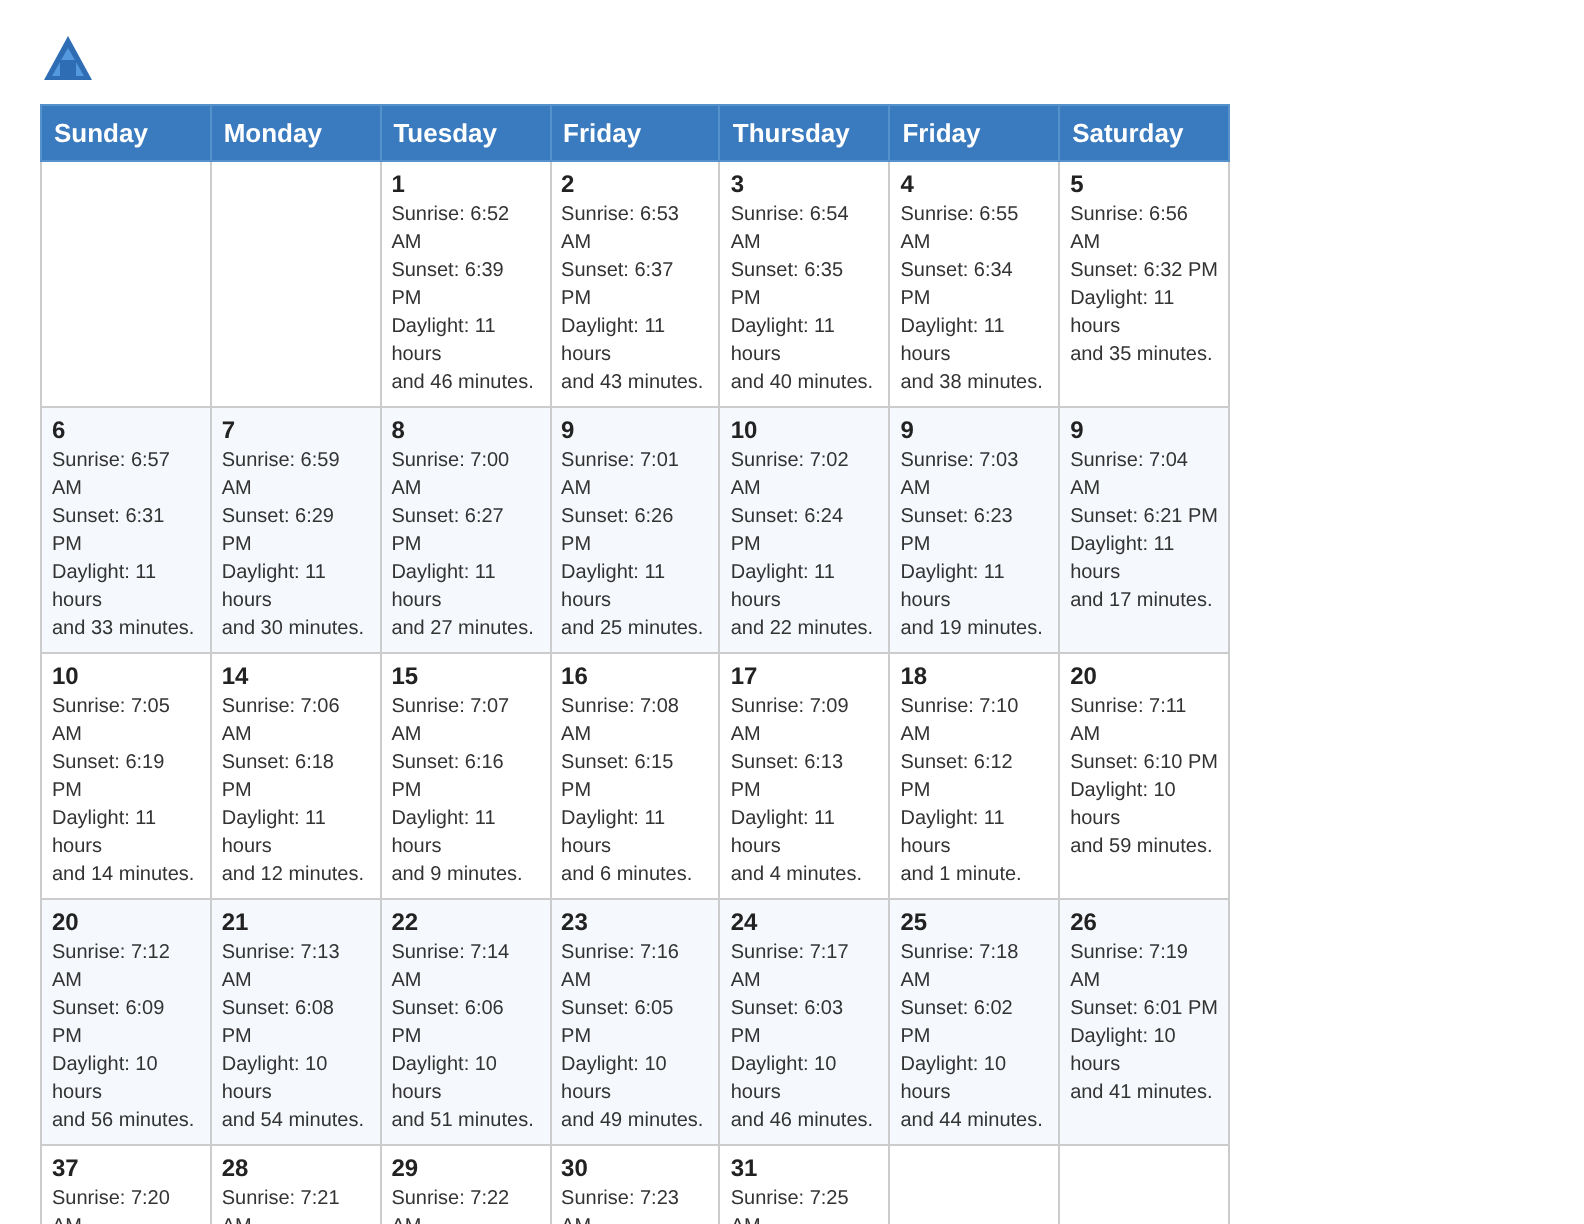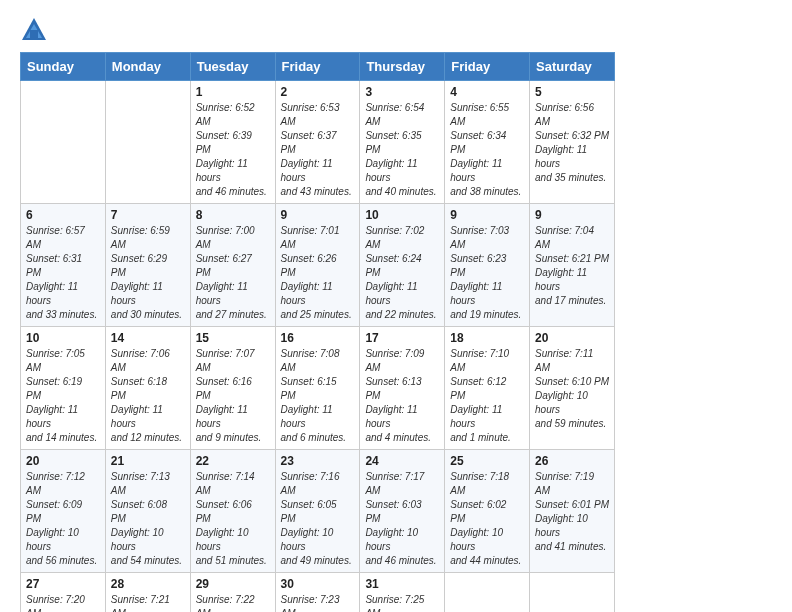--- a/index.html
+++ b/index.html
@@ -91,21 +91,20 @@
       font-size: 12px;
       font-weight: bold;
       color: #222;
       display: block;
       margin-bottom: 2px;
     }
     .cell-text {
       font-size: 10px;
       color: #333;
       line-height: 1.4;
-      font-style: italic;
     }
     .empty-cell {
       background: #fff !important;
     }
   </style>
 </head>
 <body>
 
 <div class="page">
   <div class="header">
@@ -248,21 +247,21 @@
             <span class="day-num">25</span>
             <div class="cell-text">Sunrise: 7:18 AM<br>Sunset: 6:02 PM<br>Daylight: 10 hours<br>and 44 minutes.</div>
           </td>
           <td>
             <span class="day-num">26</span>
             <div class="cell-text">Sunrise: 7:19 AM<br>Sunset: 6:01 PM<br>Daylight: 10 hours<br>and 41 minutes.</div>
           </td>
         </tr>
         <tr>
           <td>
-            <span class="day-num">27</span>
+            <span class="day-num">37</span>
             <div class="cell-text">Sunrise: 7:20 AM<br>Sunset: 5:59 PM<br>Daylight: 10 hours<br>and 39 minutes.</div>
           </td>
           <td>
             <span class="day-num">28</span>
             <div class="cell-text">Sunrise: 7:21 AM<br>Sunset: 5:58 PM<br>Daylight: 10 hours<br>and 36 minutes.</div>
           </td>
           <td>
             <span class="day-num">29</span>
             <div class="cell-text">Sunrise: 7:22 AM<br>Sunset: 5:57 PM<br>Daylight: 10 hours<br>and 34 minutes.</div>
           </td>

